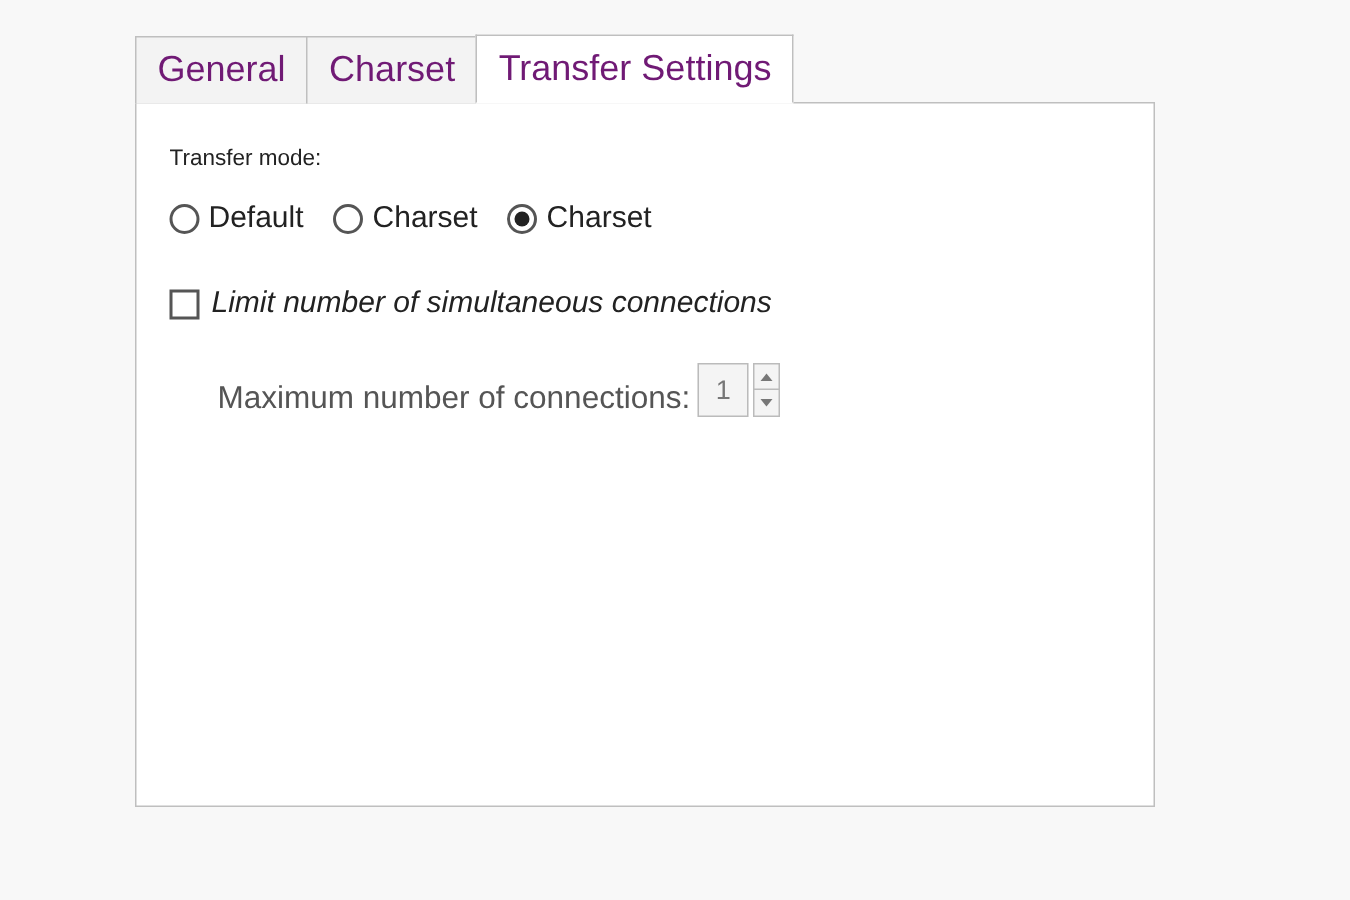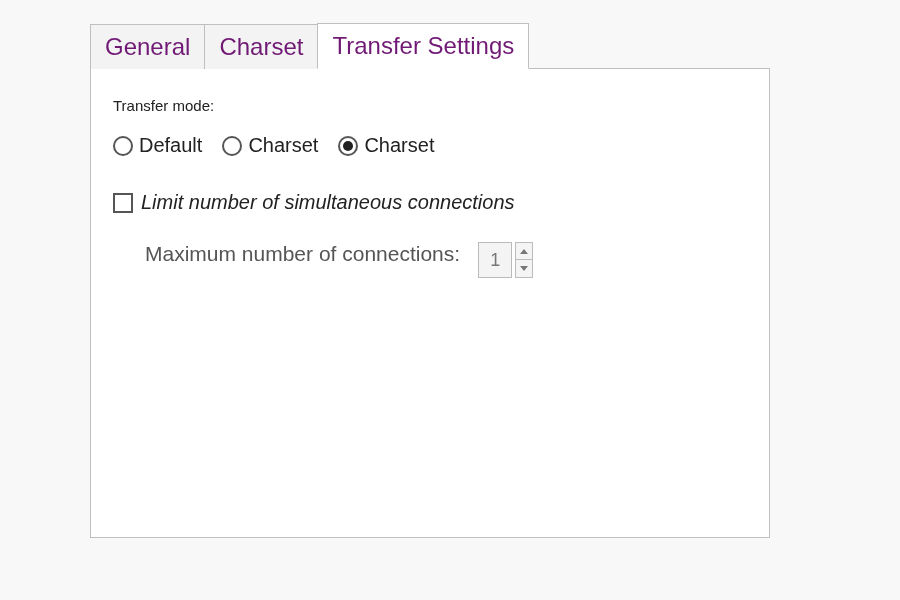--- a/index.html
+++ b/index.html
@@ -91,22 +91,22 @@
       font-style: italic;
     }
     .checkbox {
       width: 20px;
       height: 20px;
       border: 2px solid #555;
       flex-shrink: 0;
     }
     .spinner-row {
       display: flex;
-      align-items: flex-start;
-      gap: 18px;
+      align-items: flex-end;
+      gap: 5px;
       margin-left: 32px;
       color: #555;
     }
     .spinner-label {
       font-size: 21px;
     }
     .spinner-wrap {
       display: flex;
       align-items: stretch;
     }

